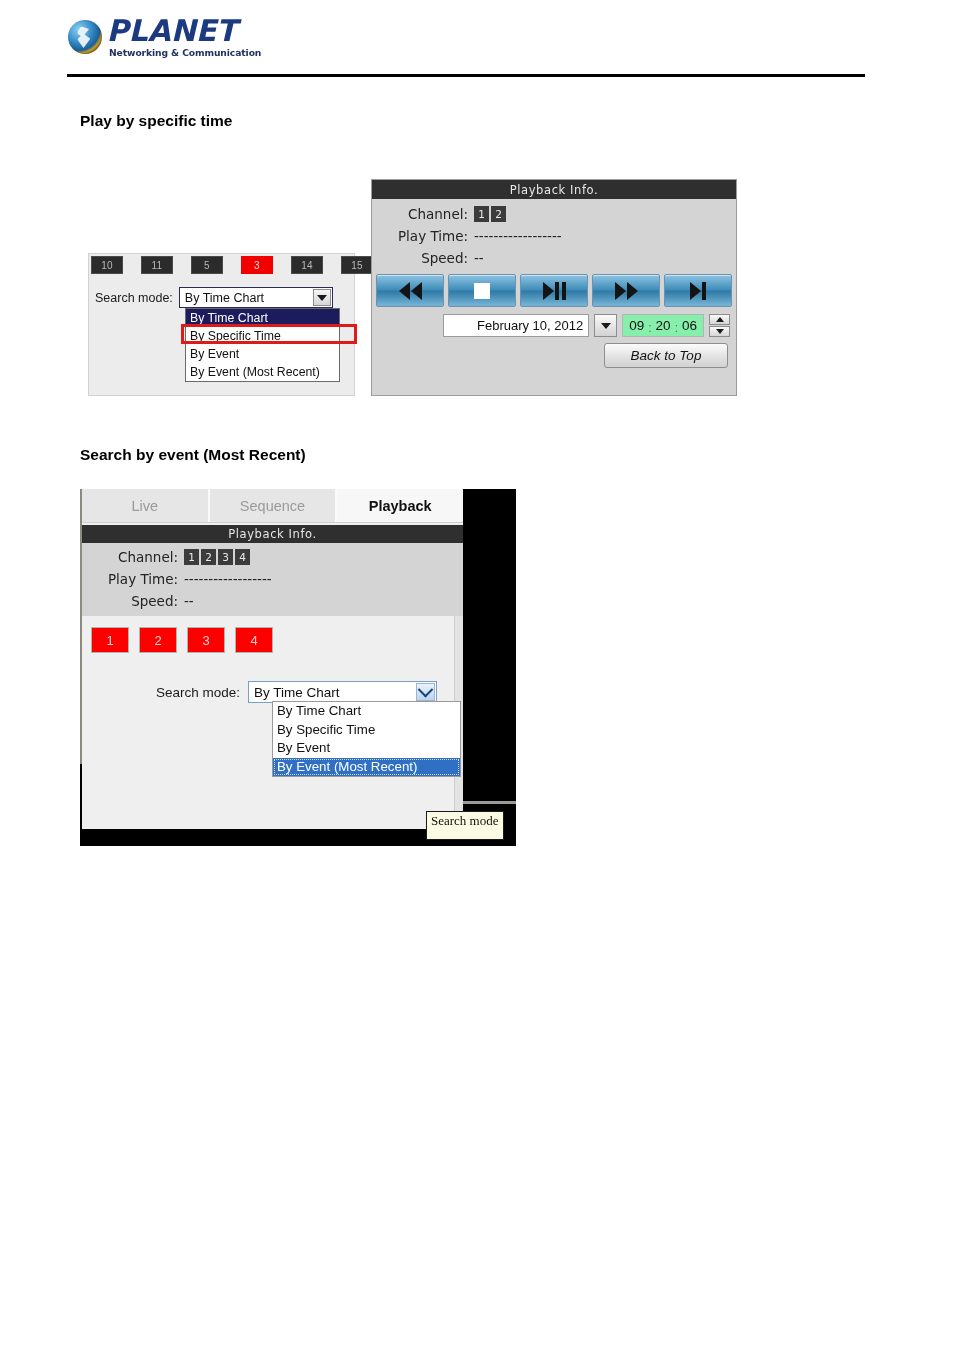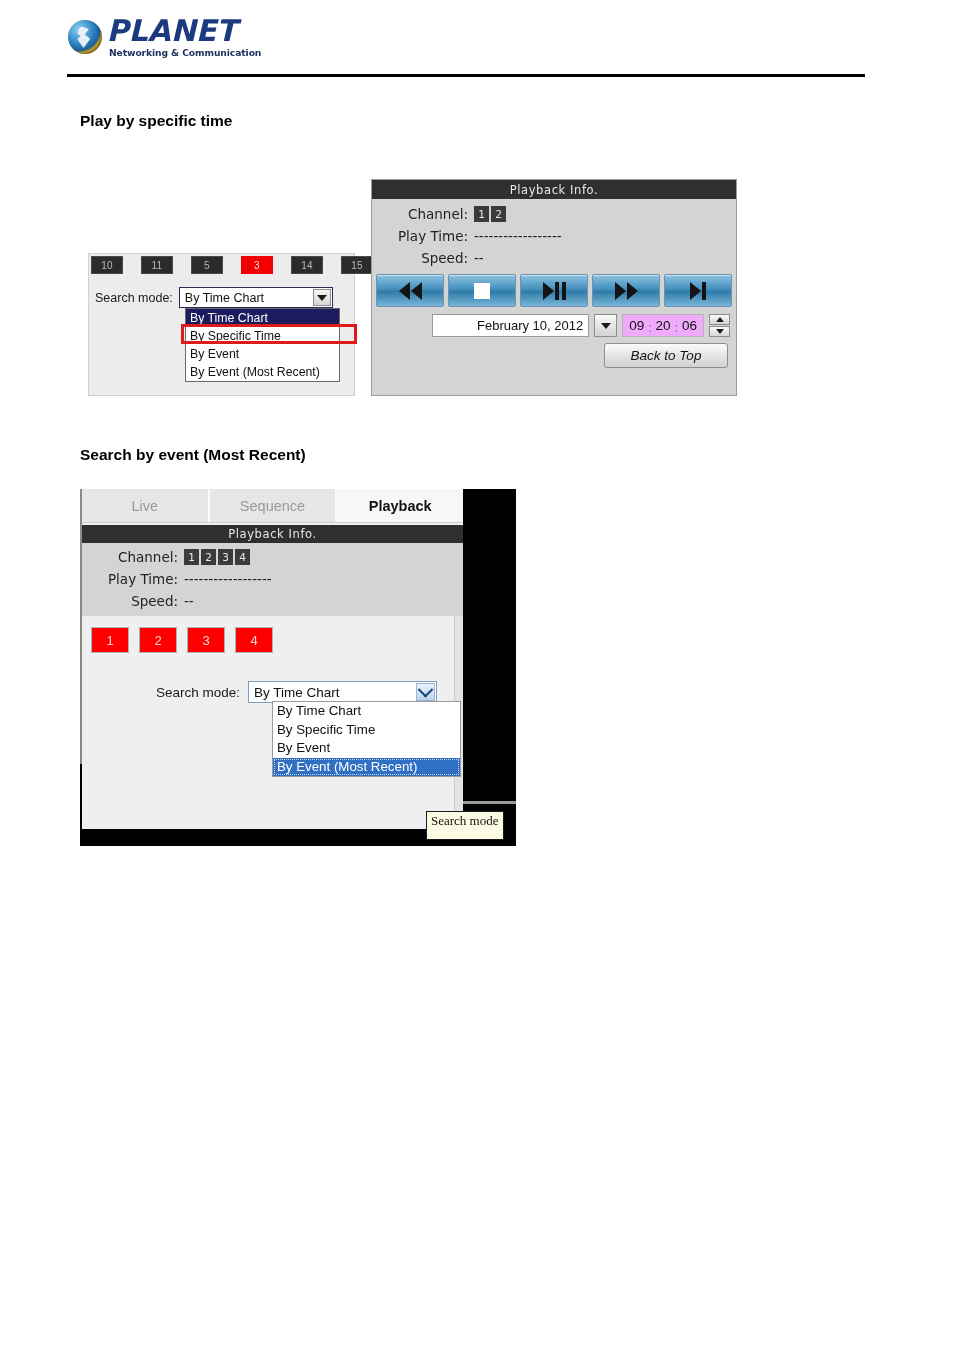--- a/index.html
+++ b/index.html
@@ -309,21 +309,21 @@
 
   
   .dt-row {
     display: flex;
     align-items: center;
     gap: 5px;
     padding: 7px 6px 0 0;
     justify-content: flex-end;
   }
   .dt-date {
-    width: 157px;
+    width: 146px;
     height: 23px;
     background: #ffffff;
     border: 1px solid #9a9a9a;
     display: flex;
     align-items: center;
     justify-content: flex-end;
     padding-right: 5px;
     box-sizing: border-box;
     font-family: "Liberation Sans", sans-serif;
     font-size: 13px;
@@ -331,21 +331,21 @@
   }
   .dt-drop {
     width: 23px; height: 23px;
     background: linear-gradient(#fafafa, #d2d2d2);
     border: 1px solid #8c8c8c;
     display: flex; align-items: center; justify-content: center;
     box-sizing: border-box;
   }
   .dt-time {
     height: 23px;
-    background: #f0abfc;
+    background: #86efac;
     border: 1px solid #b4b4b4;
     display: flex;
     align-items: center;
     box-sizing: border-box;
     font-family: "Liberation Sans", sans-serif;
     font-size: 13.5px;
     color: #111;
     padding: 0 3px;
     gap: 1px;
   }

